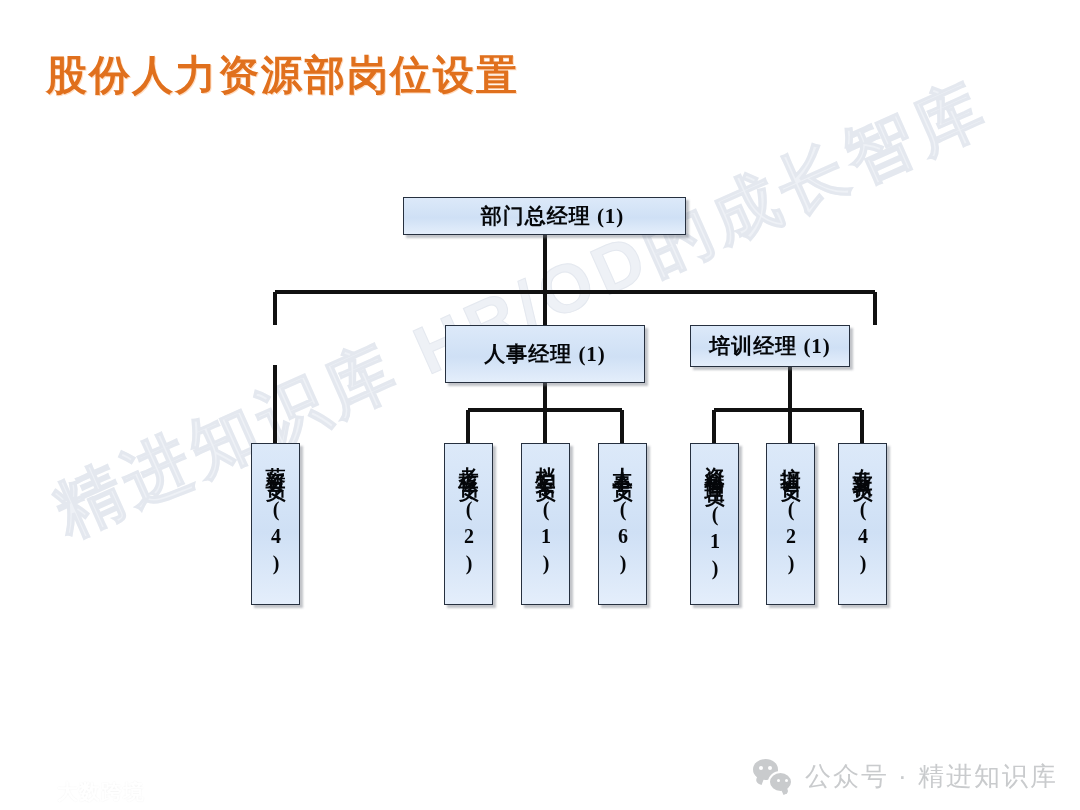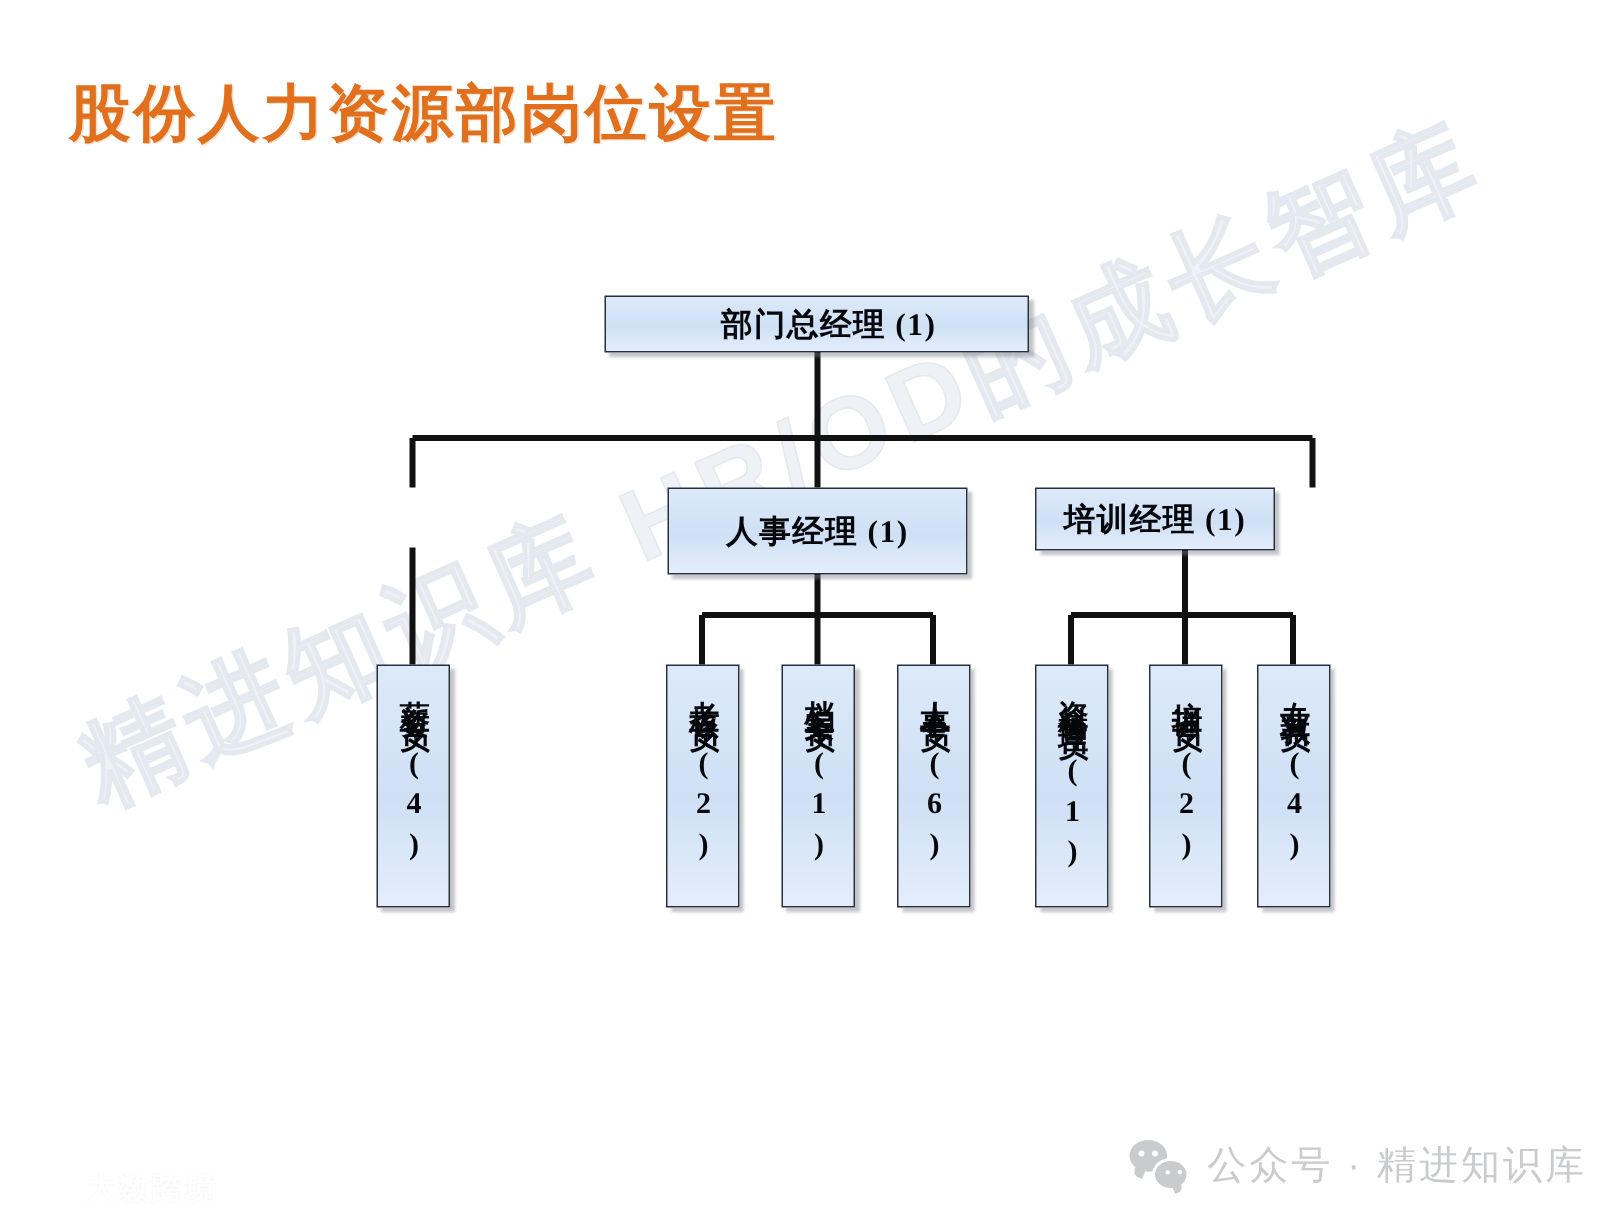--- a/index.html
+++ b/index.html
@@ -118,21 +118,21 @@
     line-height: 1.05;
     white-space: nowrap;
   }
 
   
   #footer-brand {
     position: absolute;
     right: 22px;
     bottom: 16px;
     display: flex;
-    align-items: flex-end;
+    align-items: flex-start;
     gap: 12px;
     z-index: 4;
   }
   #footer-brand-text {
     font-family: "Liberation Sans", "DejaVu Sans", sans-serif;
     font-size: 26px;
     color: #c9cbcd;
     letter-spacing: 2px;
     white-space: nowrap;
   }

